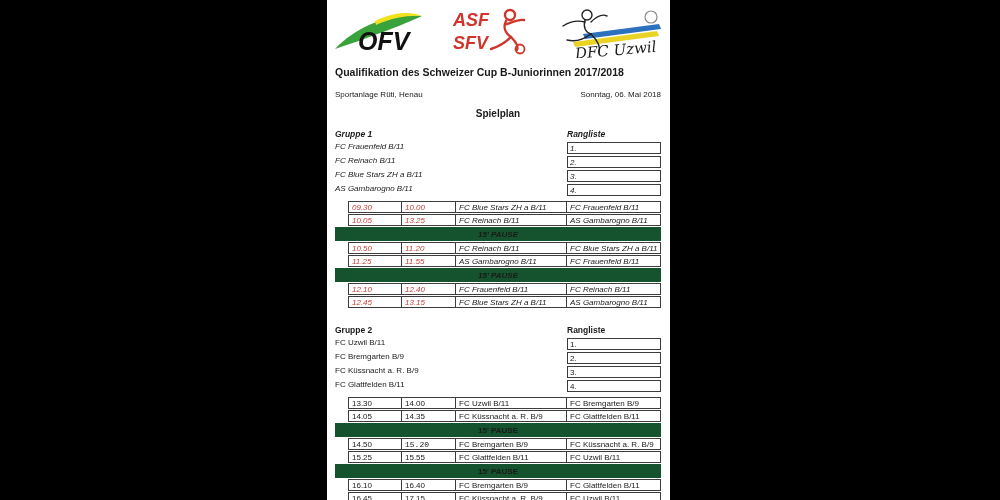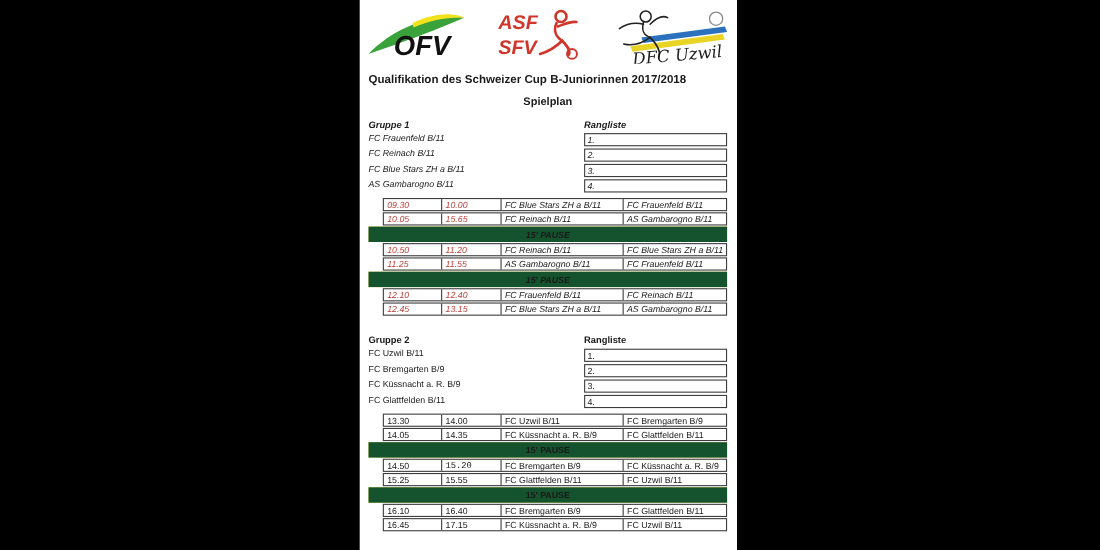--- a/index.html
+++ b/index.html
@@ -8,21 +8,21 @@
   .page{position:absolute;left:327px;top:0;width:343px;height:500px;background:#fff;
         box-sizing:border-box;padding:0 9px 0 8px;}
   .logos{display:flex;justify-content:space-between;align-items:center;padding-top:5px;height:52px;}
   .doc-title{font-size:10.5px;font-weight:bold;margin:9px 0 0 0;white-space:nowrap;}
   .meta{display:flex;justify-content:space-between;font-size:8px;margin-top:12px;}
   .subtitle{text-align:center;font-size:10px;font-weight:bold;margin-top:9px;}
   #groups > .group:first-child{margin-top:9px;font-style:italic;}
   .group + .group{margin-top:16px;}
   .group-head{display:flex;}
   .group-left{flex:1;}
-  .group-right{width:130px;}
+  .group-right{width:94px;}
   .group-title{font-size:8.5px;font-weight:bold;line-height:12px;}
   .team-line{font-size:8px;line-height:14px;white-space:nowrap;}
   .ranking-title{font-size:8.5px;font-weight:bold;line-height:12px;margin-bottom:2px;}
   .rank-box{box-sizing:border-box;border:1px solid #3c3c3c;height:12px;margin-bottom:2px;
             font-size:8px;padding:0 2px;display:flex;align-items:center;background:#fff;}
   .schedule{margin-top:3px;}
   .match-row{display:flex;box-sizing:border-box;border:1px solid #3c3c3c;height:12px;margin-bottom:1px;background:#fff;margin-left:13px;}
   .cell{box-sizing:border-box;padding:0 3px;font-size:8px;display:flex;align-items:center;
         white-space:nowrap;overflow:hidden;}
   .c1{width:53px;border-right:1px solid #3c3c3c;}
@@ -71,20 +71,24 @@
           <path d="M34,18 C40,12 46,10 50,12"></path>
           <path d="M34,30 C26,36 18,38 10,36"></path>
           <path d="M34,30 C40,36 44,42 42,48"></path>
         </g>
         <text x="18" y="52" font-size="15" class="dfc-script" transform="rotate(-5 50 48)" fill="#1c1c1c">DFC Uzwil</text>
       </svg>
     </div>
 
     <h1 class="doc-title">Qualifikation des Schweizer Cup B-Juniorinnen 2017/2018</h1>
 
+    <div class="meta">
+      <span>Sportanlage Rüti, Henau</span>
+      <span>Sonntag, 06. Mai 2018</span>
+    </div>
 
     <div class="subtitle">Spielplan</div>
 
     <div id="groups">
   <section class="group">
     <div class="group-head">
       <div class="group-left">
         <div class="group-title">Gruppe 1</div>
         <div class="teams">
                 <div class="team-line">FC Frauenfeld B/11</div>
@@ -105,21 +109,21 @@
     </div>
     <div class="schedule">
             <div class="match-row">
               <div class="cell c1" style="color: rgb(191, 64, 56);">09.30</div>
               <div class="cell c2" style="color: rgb(191, 64, 56);">10.00</div>
               <div class="cell c3">FC Blue Stars ZH a B/11</div>
               <div class="cell c4">FC Frauenfeld B/11</div>
             </div>
             <div class="match-row">
               <div class="cell c1" style="color: rgb(191, 64, 56);">10.05</div>
-              <div class="cell c2" style="color: rgb(191, 64, 56);">15.65</div>
+              <div class="cell c2" style="color: rgb(191, 64, 56);">13.25</div>
               <div class="cell c3">FC Reinach B/11</div>
               <div class="cell c4">AS Gambarogno B/11</div>
             </div>
             <div class="pause-row">15' PAUSE</div>
             <div class="match-row">
               <div class="cell c1" style="color: rgb(191, 64, 56);">10.50</div>
               <div class="cell c2" style="color: rgb(191, 64, 56);">11.20</div>
               <div class="cell c3">FC Reinach B/11</div>
               <div class="cell c4">FC Blue Stars ZH a B/11</div>
             </div>

